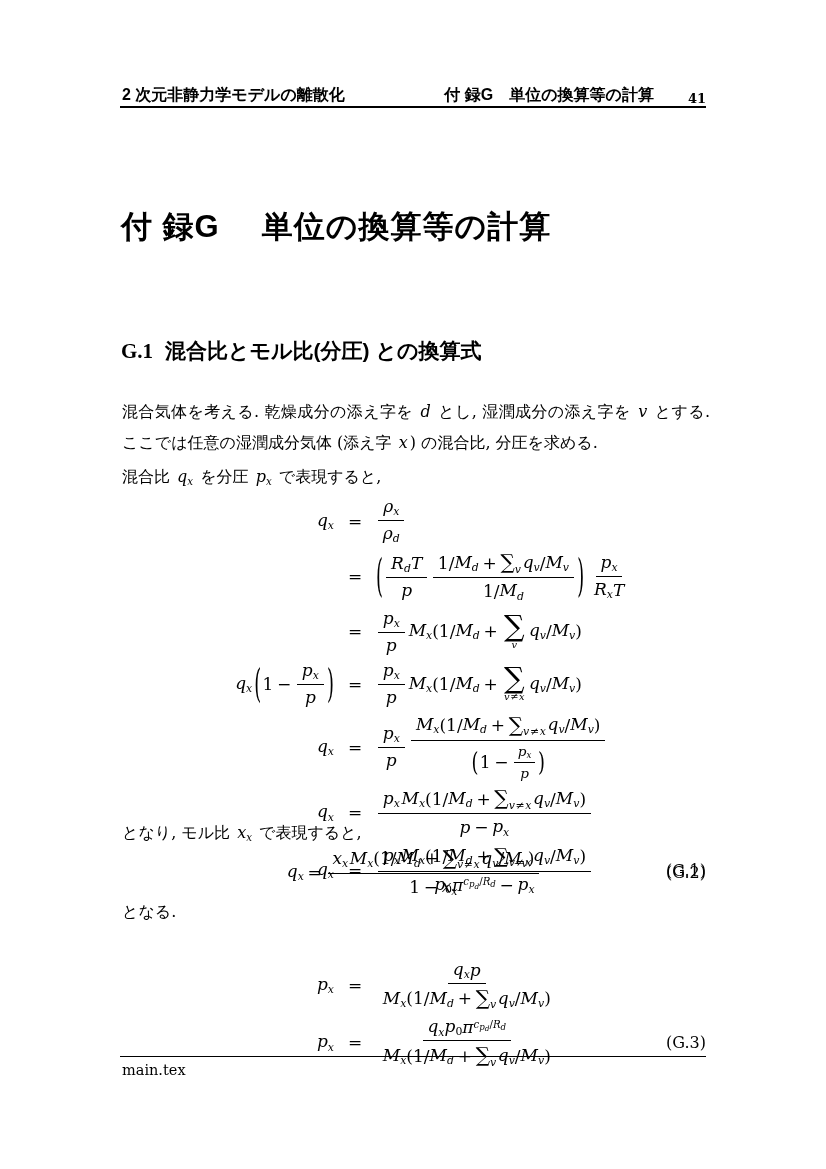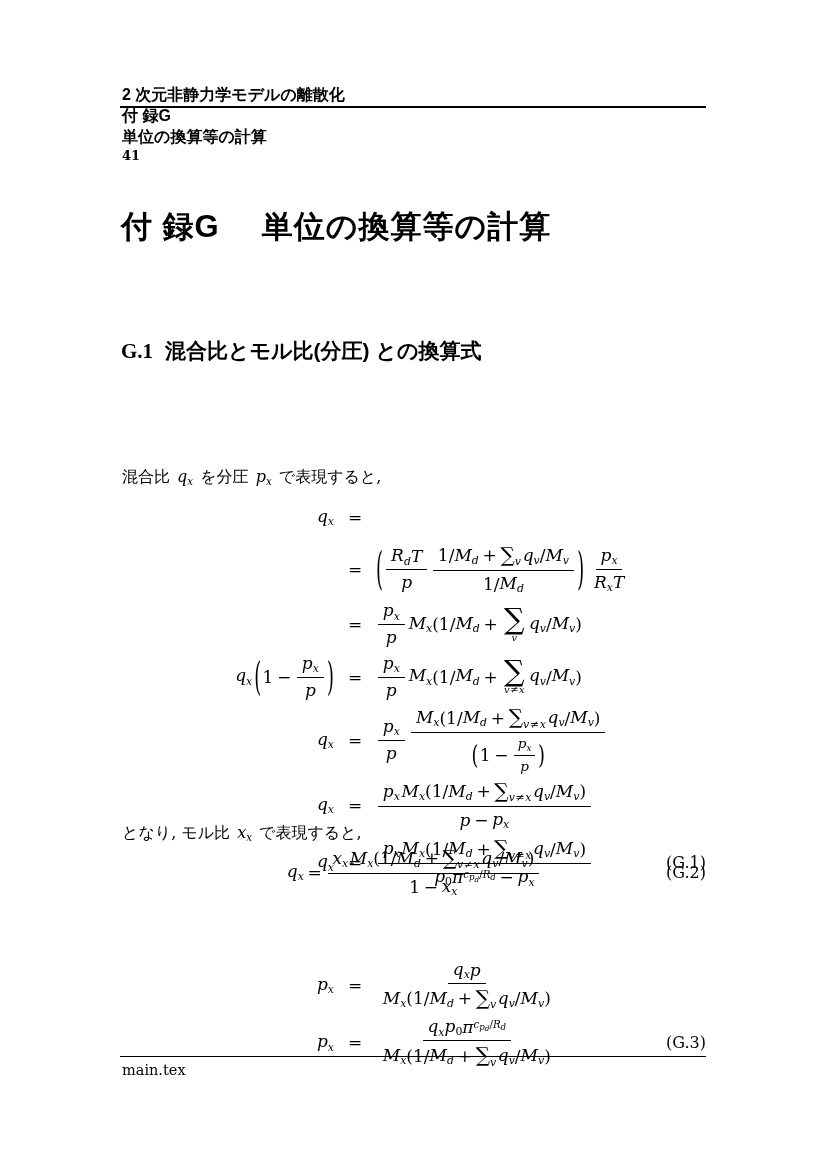--- a/index.html
+++ b/index.html
@@ -1,22 +1,22 @@
 <!DOCTYPE html>
 <html><head>
 <meta charset="utf-8">
 <style>
   html,body{margin:0;padding:0;background:#888;}
   .page{
     position:relative;width:826px;height:1169px;background:#ffffff;color:#000;
     font-family:"DejaVu Serif","Liberation Serif",serif;overflow:hidden;
   }
   
-  .runhead{position:absolute;top:85px;left:122px;width:584px;display:flex;align-items:flex-start;
-    font-family:"Liberation Sans",sans-serif;font-weight:bold;font-size:16px;flex-direction:column;}
+  .runhead{position:absolute;top:85px;left:122px;width:584px;display:flex;align-items:flex-end;
+    font-family:"Liberation Sans",sans-serif;font-weight:bold;font-size:16px;}
   .rh-left{flex:0 0 auto;}
   .rh-spacer{flex:1;}
   .rh-center-label{margin-right:16px;}
   .rh-center-title{margin-right:34px;}
   .rh-pagenum{font-family:"DejaVu Serif",serif;font-weight:bold;font-size:13px;}
   .hrule{position:absolute;left:120px;width:586px;height:2px;background:#000;}
   .hrule.top{top:106px;}
   .hrule.bottom{top:1056px;height:1px;}
   
   .chapter{position:absolute;top:206px;left:121px;display:flex;align-items:baseline;
@@ -94,29 +94,40 @@
   <h1 class="chapter" style="margin:0;">
     <span class="ch-label">付 録G</span>
     <span class="ch-title">単位の換算等の計算</span>
   </h1>
 
   <h2 class="section" style="margin:0;">
     <span class="sec-num">G.1</span>
     <span class="sec-title">混合比とモル比(分圧) との換算式</span>
   </h2>
 
+  <p class="para p-intro">混合気体を考える. 乾燥成分の添え字を <span class="imath"><span class="mv"><span class="mi">d</span></span></span> とし, 湿潤成分の添え字を <span class="imath"><span class="mv"><span class="mi">v</span></span></span> とする. ここでは任意の湿潤成分気体 (添え字 <span class="imath"><span class="mv"><span class="mi">x</span></span></span>) の混合比, 分圧を求める.</p>
 
   <p class="para p-lead1">混合比 <span class="imath"><span class="mv"><span class="mi">q</span><sub class="msub"><span class="mv"><span class="mi">x</span></span></sub></span></span> を分圧 <span class="imath"><span class="mv"><span class="mi">p</span><sub class="msub"><span class="mv"><span class="mi">x</span></span></sub></span></span> で表現すると,</p>
 
   <div class="eqgroup eq-g1">
       <div class="eqrow">
         <span class="lhs math">
           <span class="mv"><span class="mi">q</span><sub class="msub"><span class="mv"><span class="mi">x</span></span></sub></span>
         </span>
         <span class="rel math">=</span>
+        <span class="rhs math">
+          <span class="mfrac">
+            <span class="num">
+              <span class="mv"><span class="mi">ρ</span><sub class="msub"><span class="mv"><span class="mi">x</span></span></sub></span>
+            </span>
+            <span class="den">
+              <span class="mv"><span class="mi">ρ</span><sub class="msub"><span class="mv"><span class="mi">d</span></span></sub></span>
+            </span>
+          </span>
+        </span>
       </div>
       <div class="eqrow">
         <span class="lhs math"></span>
         <span class="rel math">=</span>
         <span class="rhs math">
           <span class="mpar">
             <span class="pglyph" style="transform: scaleY(2.5);">(</span>
             <span class="pcontent">
               <span class="mfrac">
                 <span class="num">
@@ -385,20 +396,21 @@
               <span class="mr">1</span>
               <span class="mo">−</span>
               <span class="mv"><span class="mi">x</span><sub class="msub"><span class="mv"><span class="mi">x</span></span></sub></span>
             </span>
           </span>
         </span>
         <span class="tag">(G.2)</span>
       </div>
     </div>
 
+  <p class="para p-tonaru">となる.</p>
 
 
   <div class="eqgroup eq-g3">
       <div class="eqrow">
         <span class="lhs math">
           <span class="mv"><span class="mi">p</span><sub class="msub"><span class="mv"><span class="mi">x</span></span></sub></span>
         </span>
         <span class="rel math">=</span>
         <span class="rhs math">
           <span class="mfrac">

